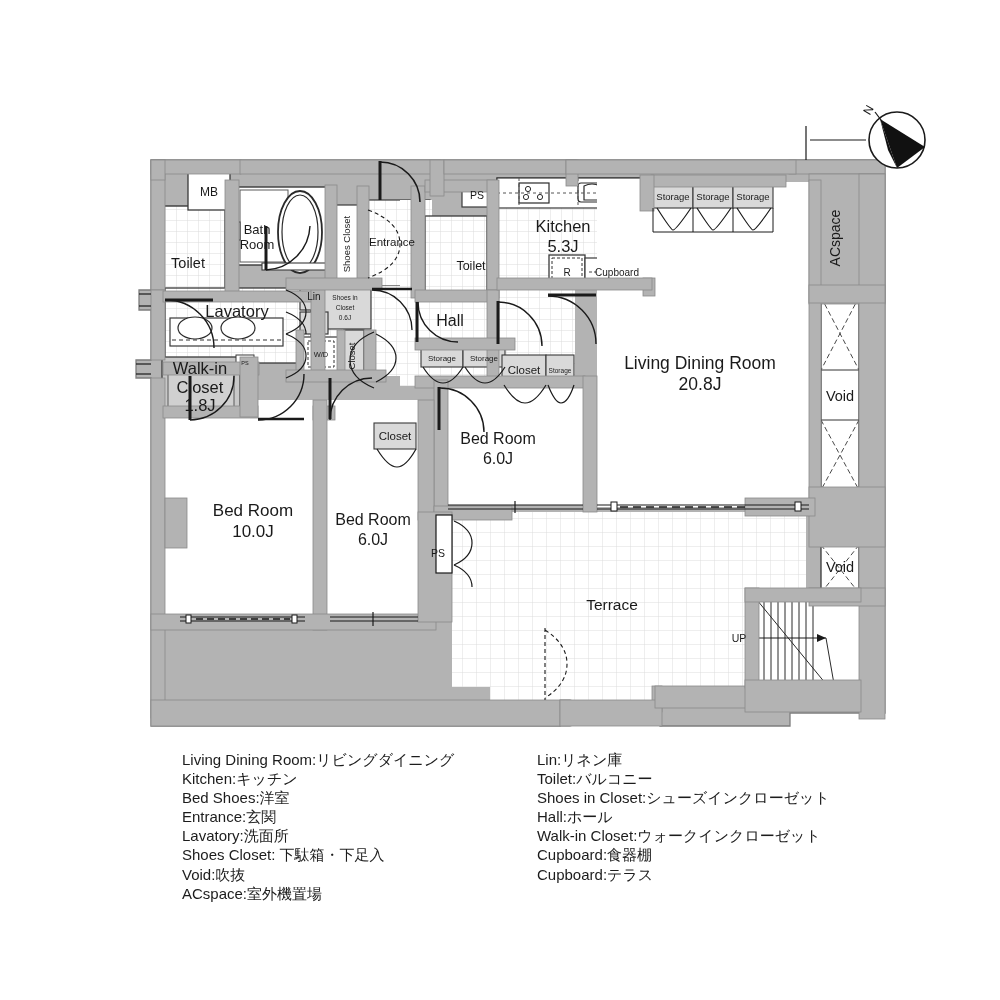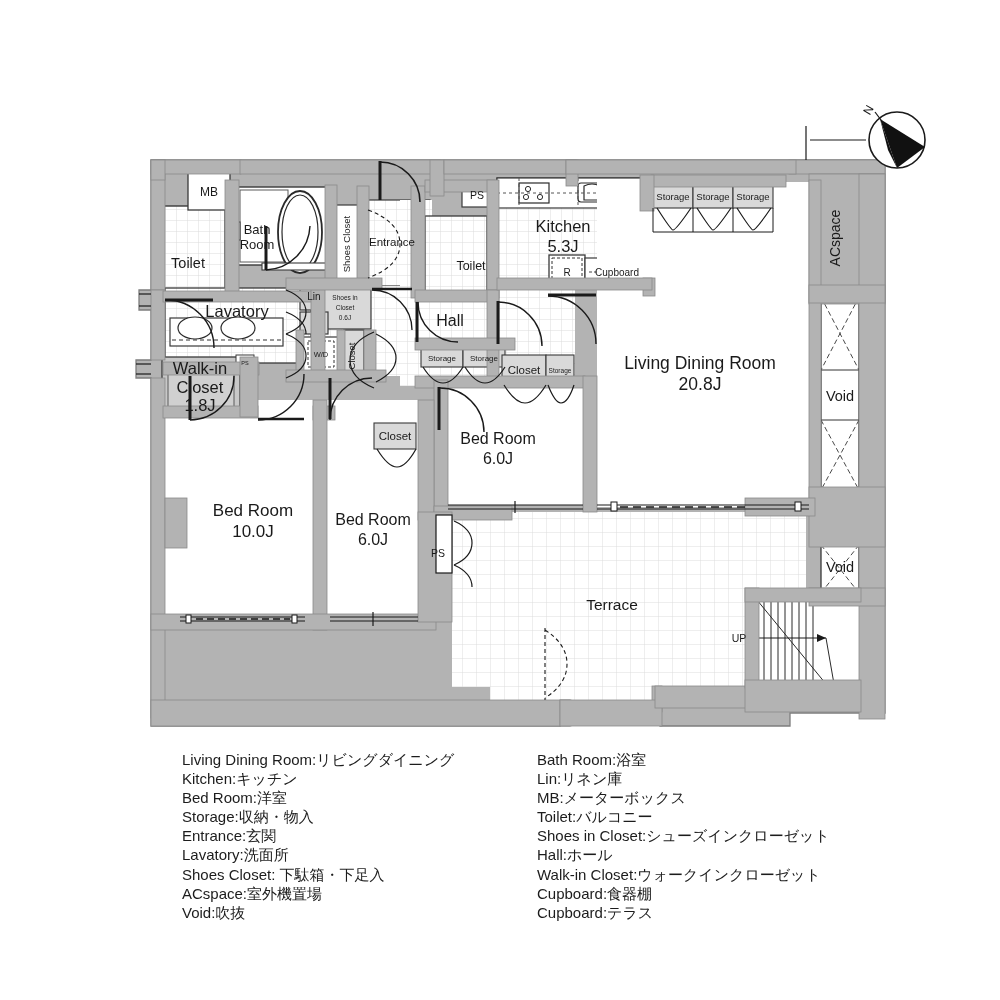--- a/index.html
+++ b/index.html
@@ -409,32 +409,29 @@
       <text transform="translate(872,112) rotate(-60)" text-anchor="middle" font-size="12" font-family="Liberation Sans, DejaVu Sans, sans-serif" fill="#111">N</text>
       <line x1="810" y1="140" x2="866" y2="140" stroke="#1a1a1a" stroke-width="1.2"></line>
       <line x1="806" y1="126" x2="806" y2="160" stroke="#1a1a1a" stroke-width="1.2"></line>
     </g>
   </svg>
 
   <div id="legend">
     <div class="col">
       <div class="row">Living Dining Room:リビングダイニング</div>
       <div class="row">Kitchen:キッチン</div>
-      <div class="row">Bed Room:洋室</div>
-      <div class="row">Storage:収納・物入</div>
+      <div class="row">Bed Shoes:洋室</div>
       <div class="row">Entrance:玄関</div>
       <div class="row">Lavatory:洗面所</div>
       <div class="row">Shoes Closet: 下駄箱・下足入</div>
+      <div class="row">Void:吹抜</div>
       <div class="row">ACspace:室外機置場</div>
-      <div class="row">Void:吹抜</div>
     </div>
     <div class="col">
-      <div class="row">Bath Room:浴室</div>
       <div class="row">Lin:リネン庫</div>
-      <div class="row">MB:メーターボックス</div>
       <div class="row">Toilet:バルコニー</div>
       <div class="row">Shoes in Closet:シューズインクローゼット</div>
       <div class="row">Hall:ホール</div>
       <div class="row">Walk-in Closet:ウォークインクローゼット</div>
       <div class="row">Cupboard:食器棚</div>
       <div class="row">Cupboard:テラス</div>
     </div>
   </div>
 
 </div>

